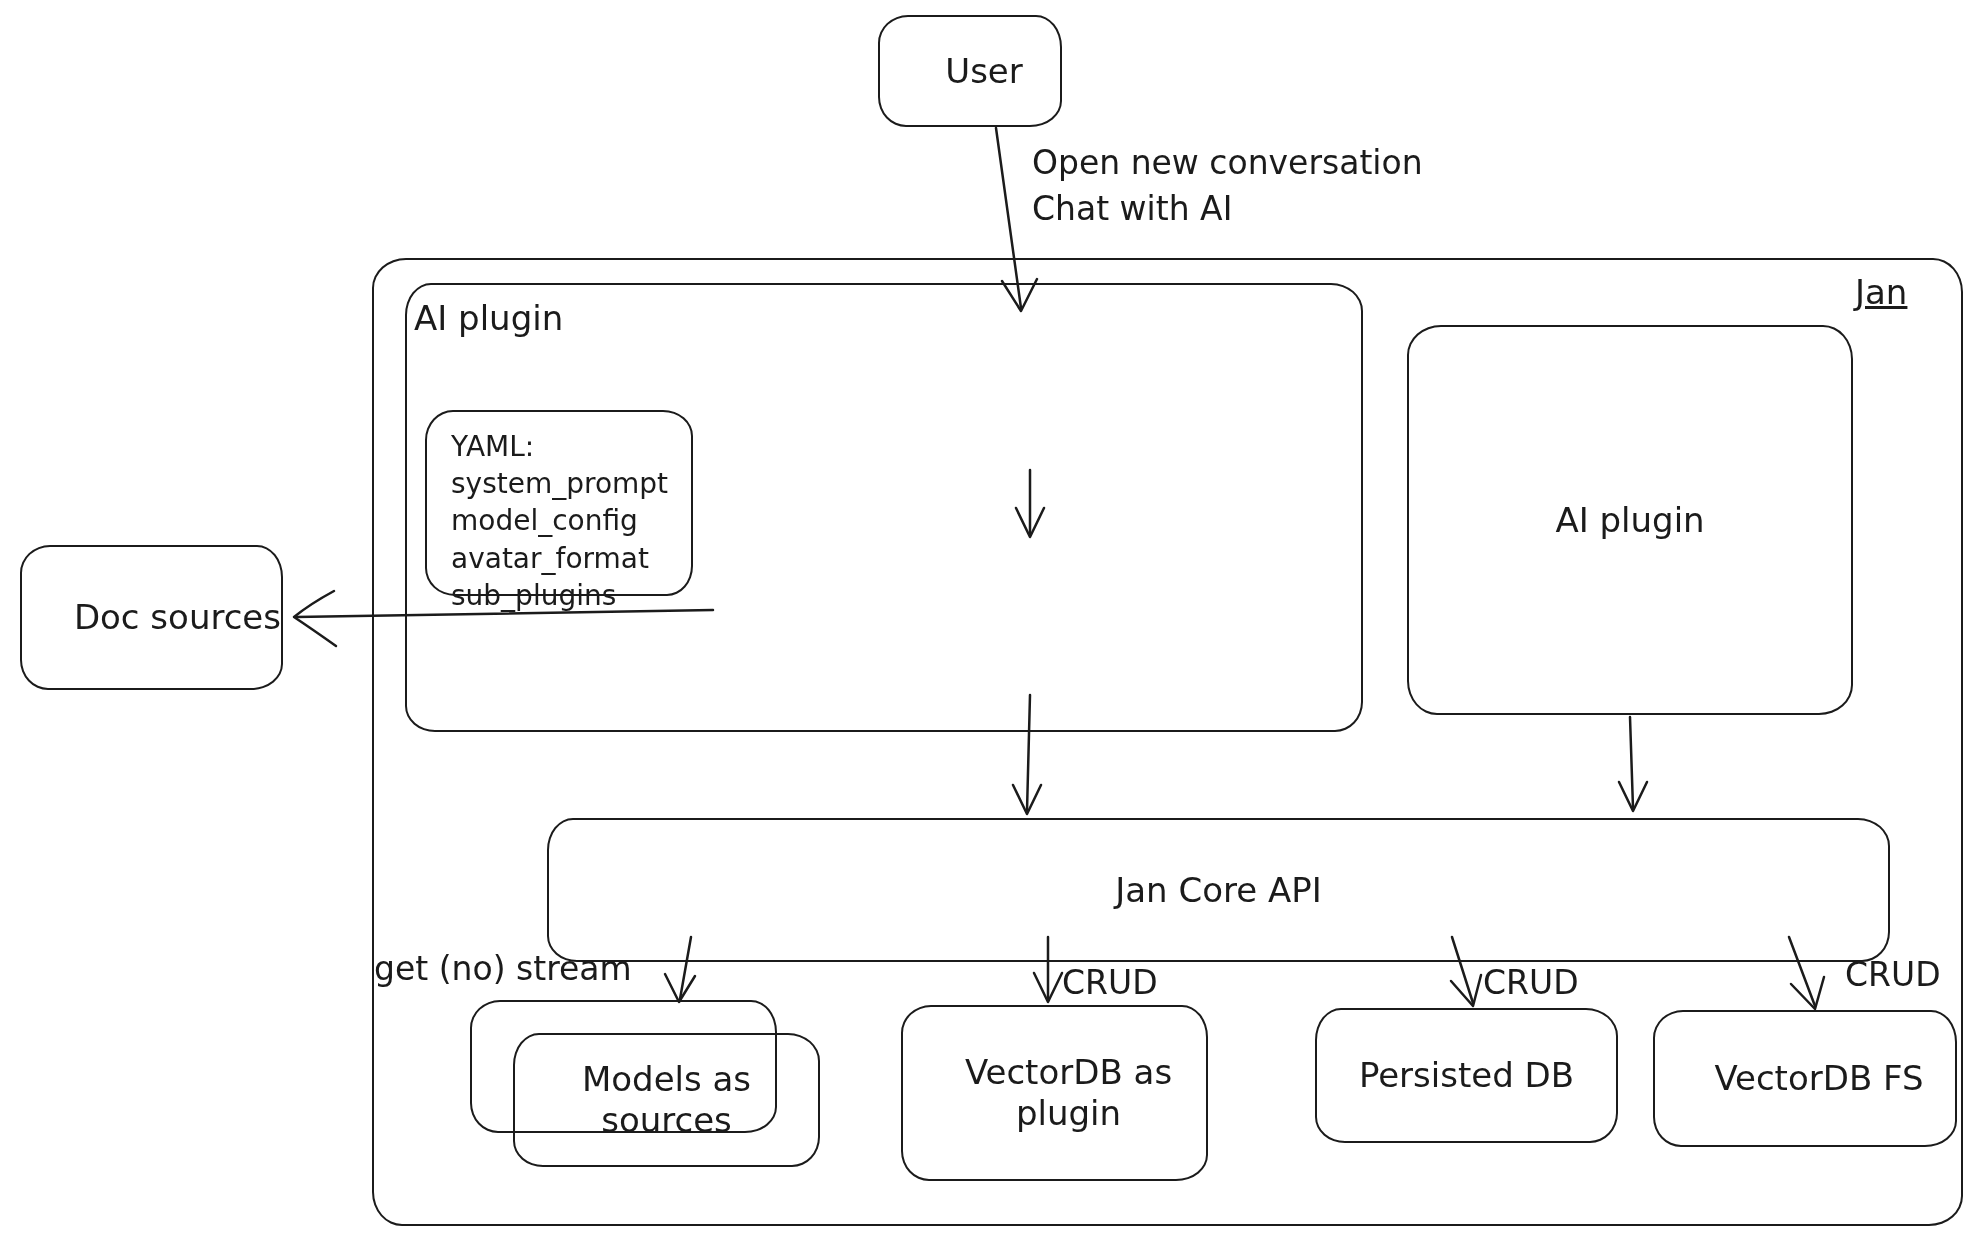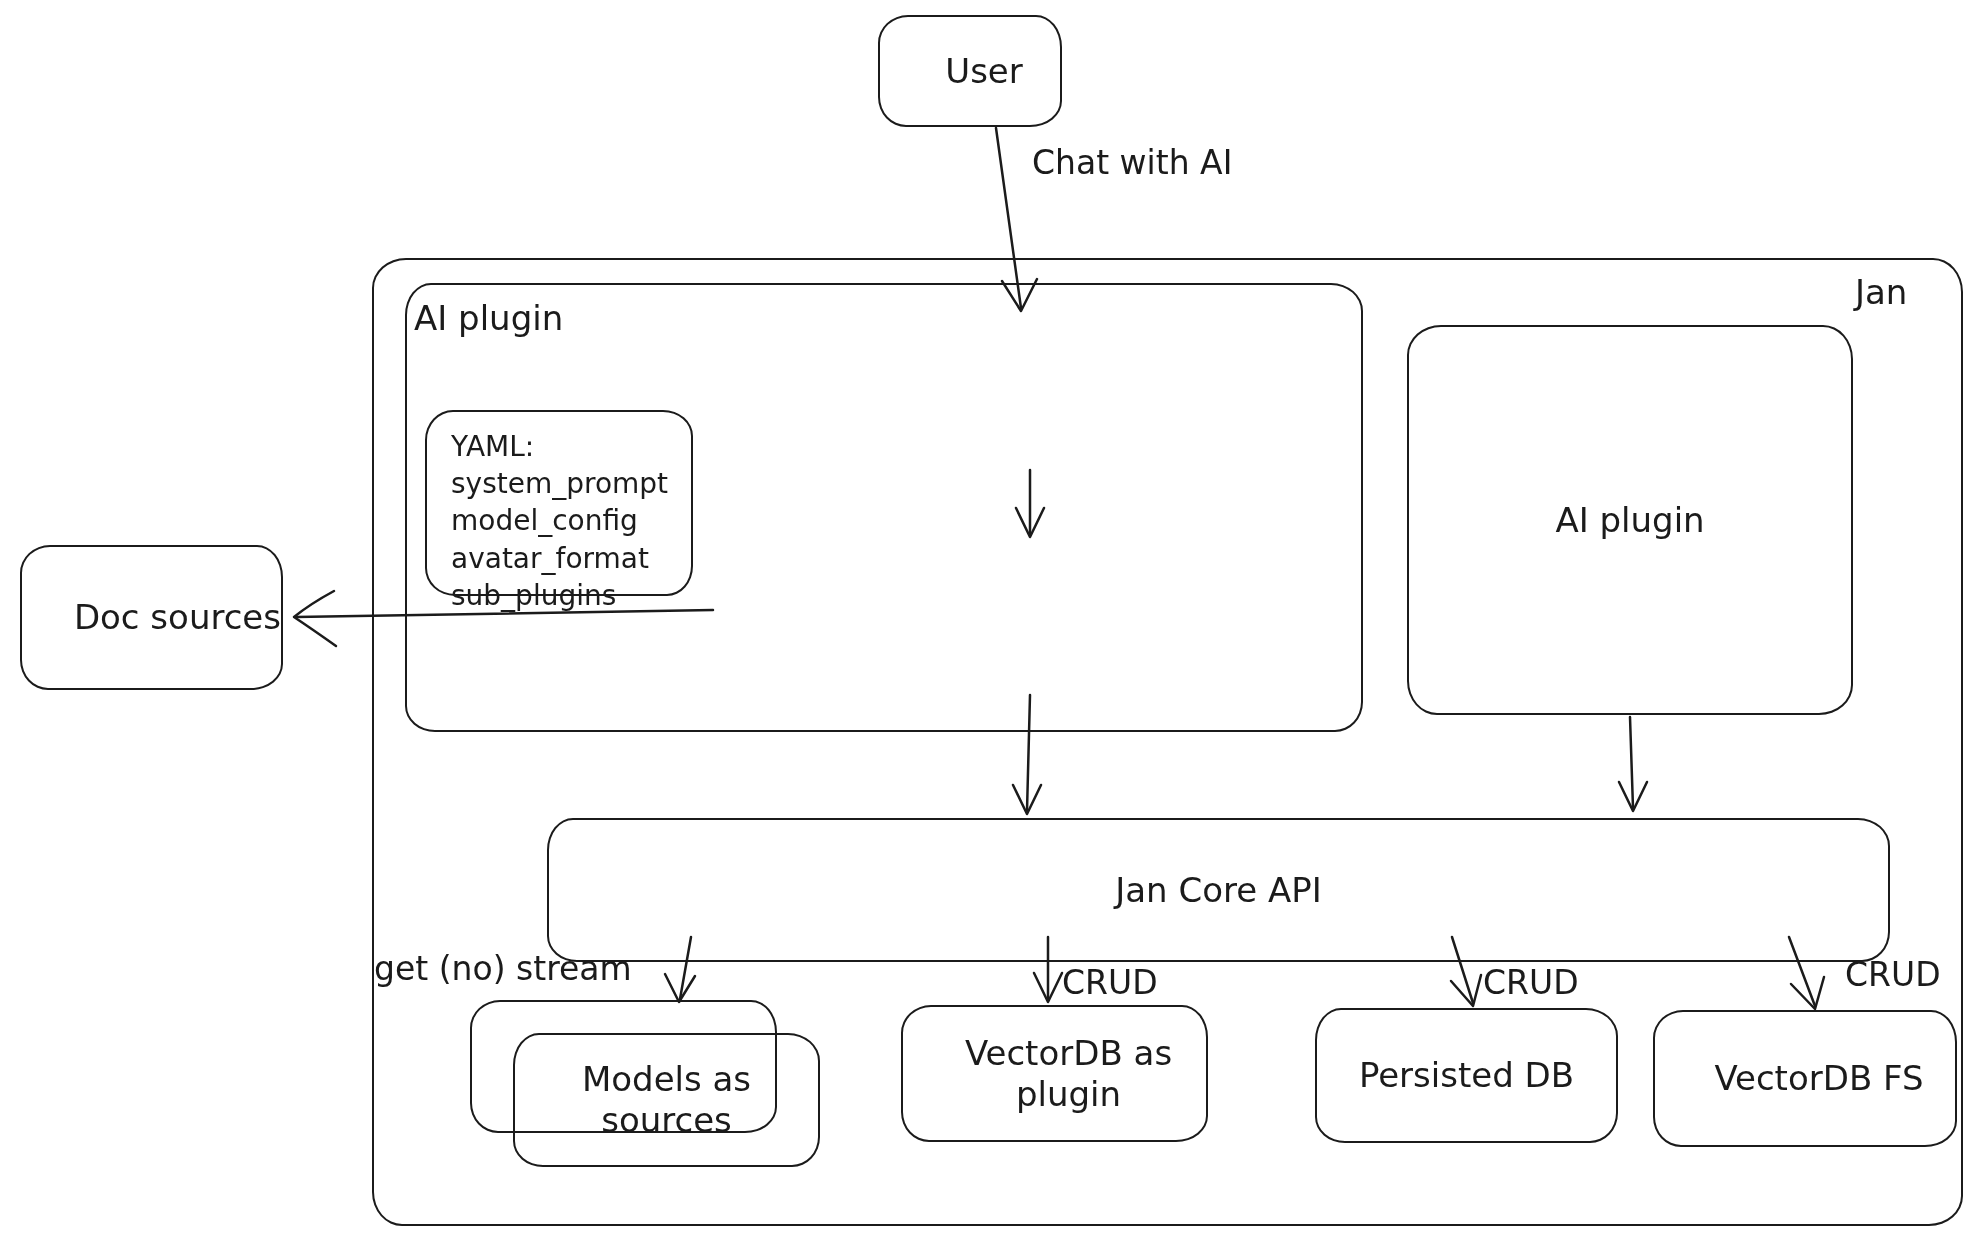--- a/index.html
+++ b/index.html
@@ -72,21 +72,21 @@
     stroke-linecap: round;
     stroke-linejoin: round;
   }
 </style>
 </head>
 <body>
 
 <div id="canvas">
 
   <div class="node container r3" style="left:372px; top:258px; width:1591px; height:968px;"></div>
-  <div class="corner-label" style="left:1855px; top:272px;">Jan</div>
+  <div class="corner-label" style="left:1855px; top:272px;text-decoration:underline;">Jan</div>
 
   <div class="node container r2" style="left:405px; top:283px; width:958px; height:449px;"></div>
   <div class="corner-label" style="left:414px; top:298px;">AI plugin</div>
 
   <div class="node r1" style="left:878px; top:15px; width:184px; height:112px;">
     <span>User</span>
   </div>
 
 
 
@@ -108,33 +108,34 @@
 
   <div class="node r2" style="left:547px; top:818px; width:1343px; height:144px;">
     <span>Jan Core API</span>
   </div>
 
   <div class="node r1" style="left:470px; top:1000px; width:307px; height:133px;"></div>
   <div class="node r2" style="left:513px; top:1033px; width:307px; height:134px; background:transparent;">
     <span style="display:block; width:240px;">Models as sources</span>
   </div>
 
-  <div class="node r1" style="left:901px; top:1005px; width:307px; height:137px;">
+  <div class="node r1" style="left:901px; top:1005px; width:307px; height:176px;">
     <span style="display:block; width:250px;">VectorDB as plugin</span>
   </div>
 
   <div class="node r2" style="left:1315px; top:1008px; width:303px; height:135px;">
     <span>Persisted DB</span>
   </div>
 
   <div class="node r1" style="left:1653px; top:1010px; width:304px; height:137px;">
     <span>VectorDB FS</span>
   </div>
 
   <div class="edge-label" style="left:1032px; top:140px;">
+    <div>Open new conversation</div>
     <div>Chat with AI</div>
   </div>
 
   <div class="edge-label" style="left:374px; top:946px;">get (no) stream</div>
 
   <div class="edge-label" style="left:1062px; top:960px;">CRUD</div>
 
   <div class="edge-label" style="left:1483px; top:960px;">CRUD</div>
 
   <div class="edge-label" style="left:1845px; top:952px;">CRUD</div>

